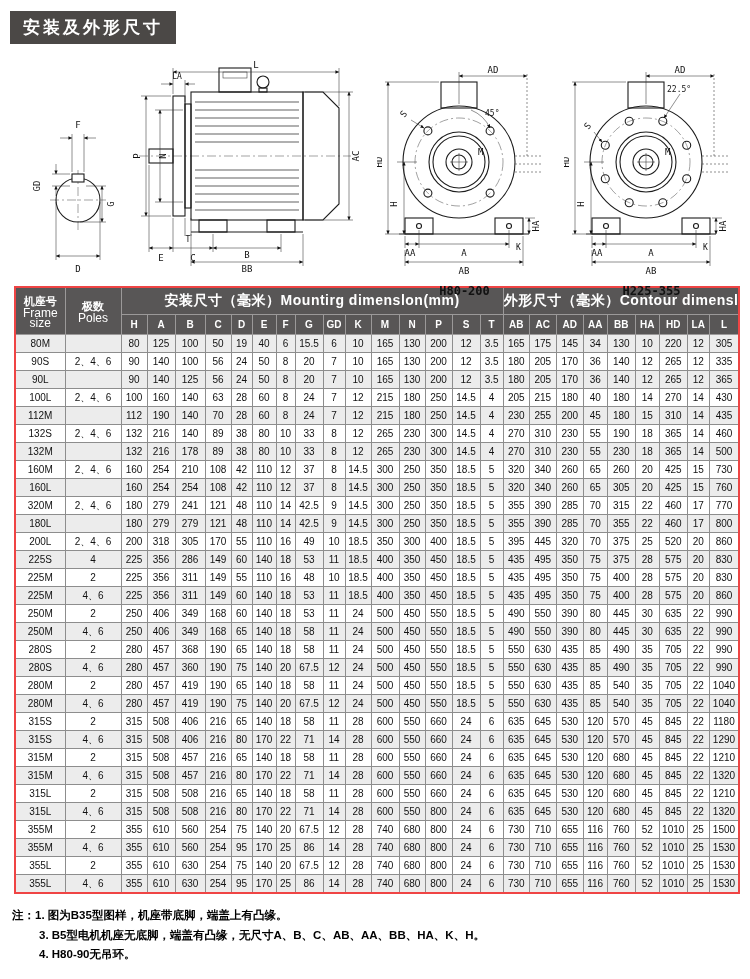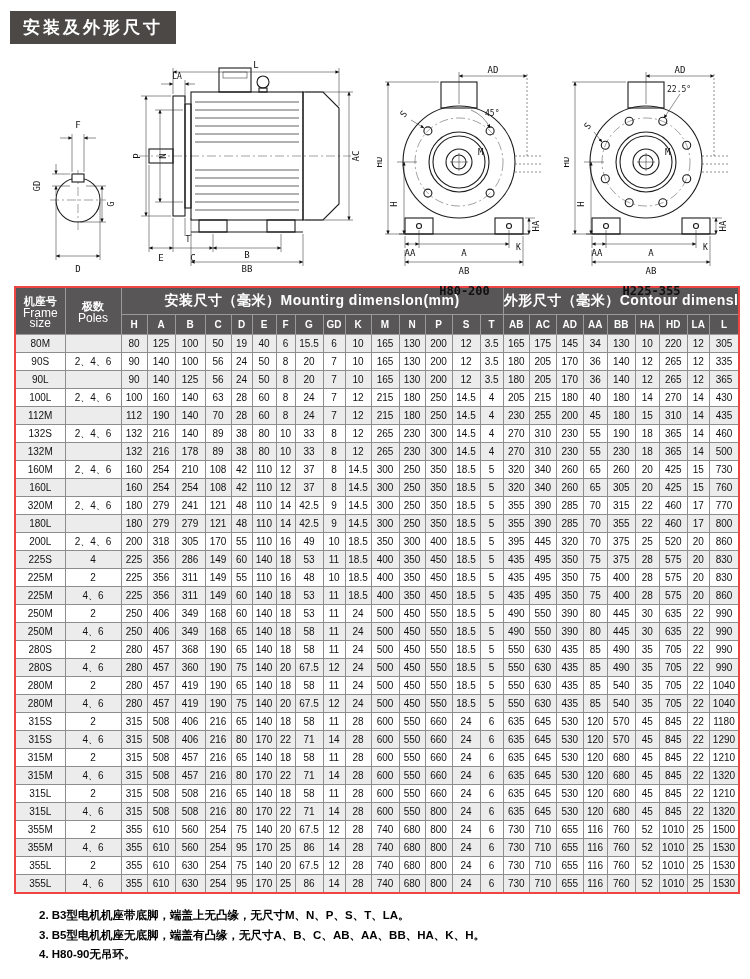--- a/index.html
+++ b/index.html
@@ -1232,16 +1232,16 @@
         <td>760</td>
         <td>52</td>
         <td>1010</td>
         <td>25</td>
         <td>1530</td>
       </tr>
     </tbody>
 </table>
 
 <div class="notes">
-  <div class="note-line indent">2. B3型电机机座带底脚，端盖上无凸缘，无尺寸M、N、P、S、T、LA。</div>
+  <div class="note-line"><span>注：</span><span>1. 图为B35型图样，机座带底脚，端盖上有凸缘。</span></div>
   <div class="note-line indent">3. B5型电机机座无底脚，端盖有凸缘，无尺寸A、B、C、AB、AA、BB、HA、K、H。</div>
   <div class="note-line indent">4. H80-90无吊环。</div>
 </div>
 
 </body></html>

